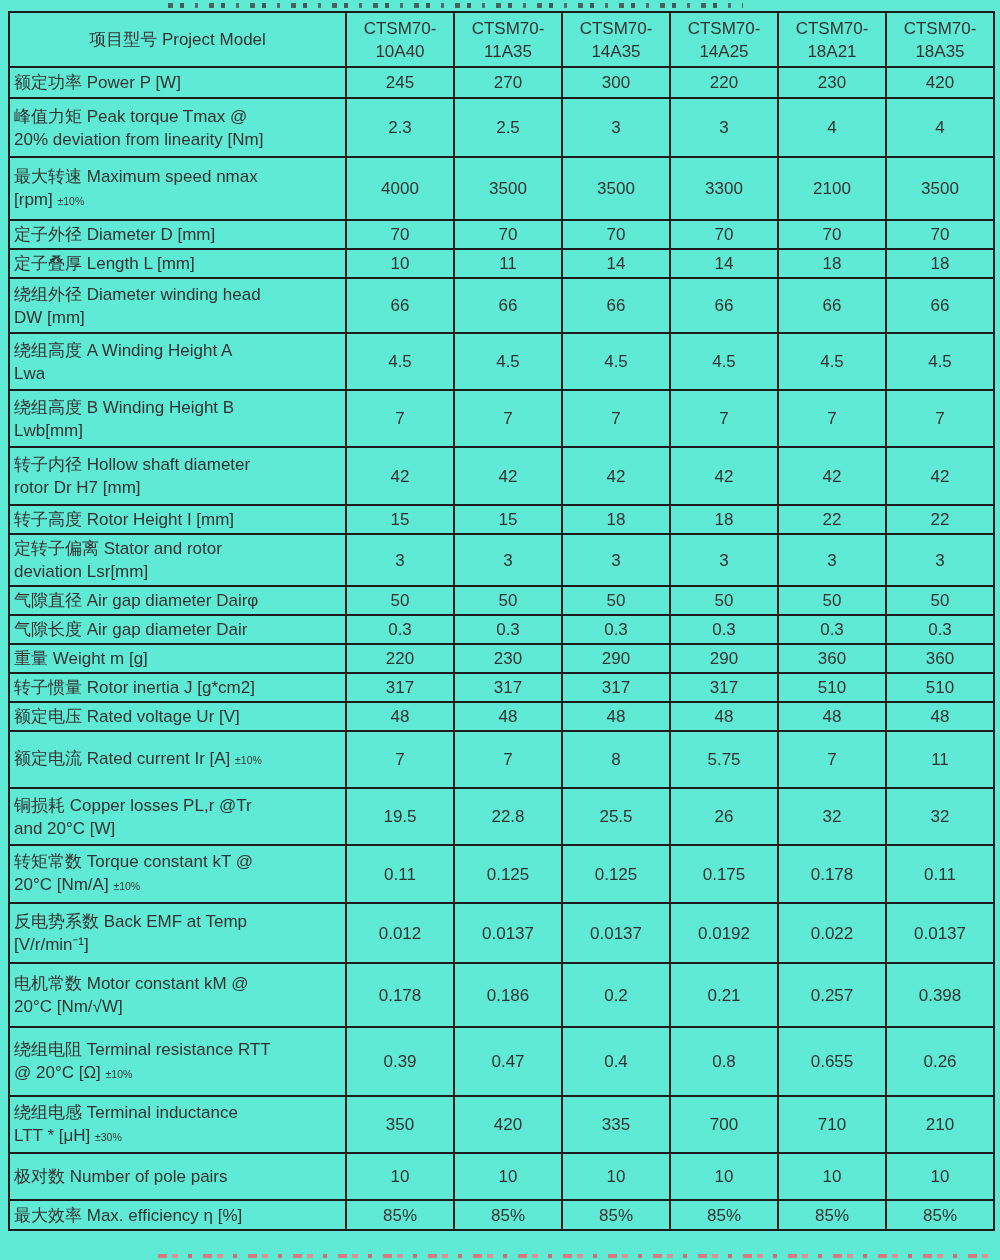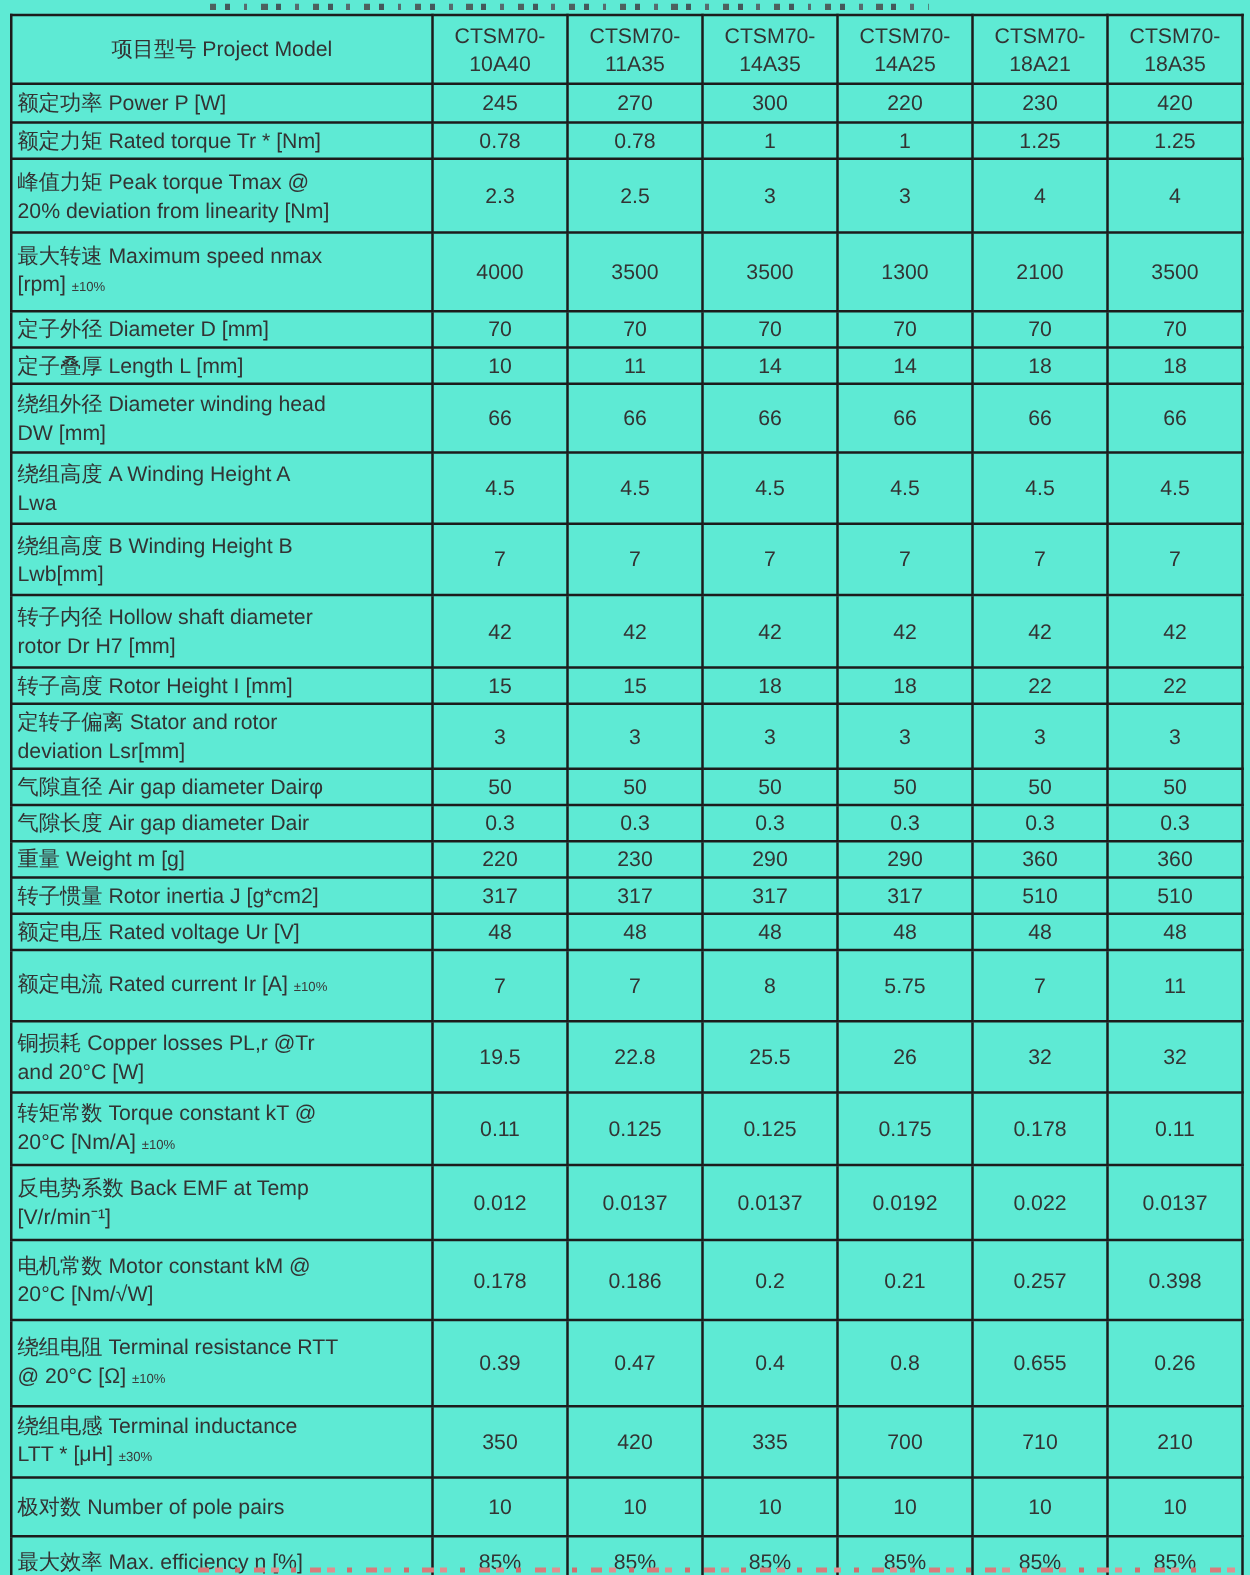--- a/index.html
+++ b/index.html
@@ -90,46 +90,37 @@
     <tbody id="rows">
         <tr style="height: 31px;">
           <td class="lbl">额定功率 Power P [W]</td>
           <td class="val">245</td>
           <td class="val">270</td>
           <td class="val">300</td>
           <td class="val">220</td>
           <td class="val">230</td>
           <td class="val">420</td>
         </tr>
-        <tr style="height: 29px;">
-          <td class="lbl">额定力矩 Rated torque Tr * [Nm]</td>
-          <td class="val">0.78</td>
-          <td class="val">0.78</td>
-          <td class="val">1</td>
-          <td class="val">1</td>
-          <td class="val">1.25</td>
-          <td class="val">1.25</td>
-        </tr>
         <tr style="height: 59px;">
           <td class="lbl">峰值力矩 Peak torque Tmax @
 20% deviation from linearity [Nm]</td>
           <td class="val">2.3</td>
           <td class="val">2.5</td>
           <td class="val">3</td>
           <td class="val">3</td>
           <td class="val">4</td>
           <td class="val">4</td>
         </tr>
         <tr style="height: 63px;">
           <td class="lbl">最大转速  Maximum speed nmax
 [rpm] <span class="small">±10%</span></td>
           <td class="val">4000</td>
           <td class="val">3500</td>
           <td class="val">3500</td>
-          <td class="val">1300</td>
+          <td class="val">3300</td>
           <td class="val">2100</td>
           <td class="val">3500</td>
         </tr>
         <tr style="height: 27px;">
           <td class="lbl">定子外径 Diameter D [mm]</td>
           <td class="val">70</td>
           <td class="val">70</td>
           <td class="val">70</td>
           <td class="val">70</td>
           <td class="val">70</td>
@@ -319,21 +310,21 @@
         </tr>
         <tr style="height: 47px;">
           <td class="lbl">极对数 Number of pole pairs</td>
           <td class="val">10</td>
           <td class="val">10</td>
           <td class="val">10</td>
           <td class="val">10</td>
           <td class="val">10</td>
           <td class="val">10</td>
         </tr>
-        <tr style="height: 40px;">
+        <tr style="height: 30px;">
           <td class="lbl">最大效率 Max. efficiency η [%]</td>
           <td class="val">85%</td>
           <td class="val">85%</td>
           <td class="val">85%</td>
           <td class="val">85%</td>
           <td class="val">85%</td>
           <td class="val">85%</td>
         </tr>
       </tbody>
   </table>

